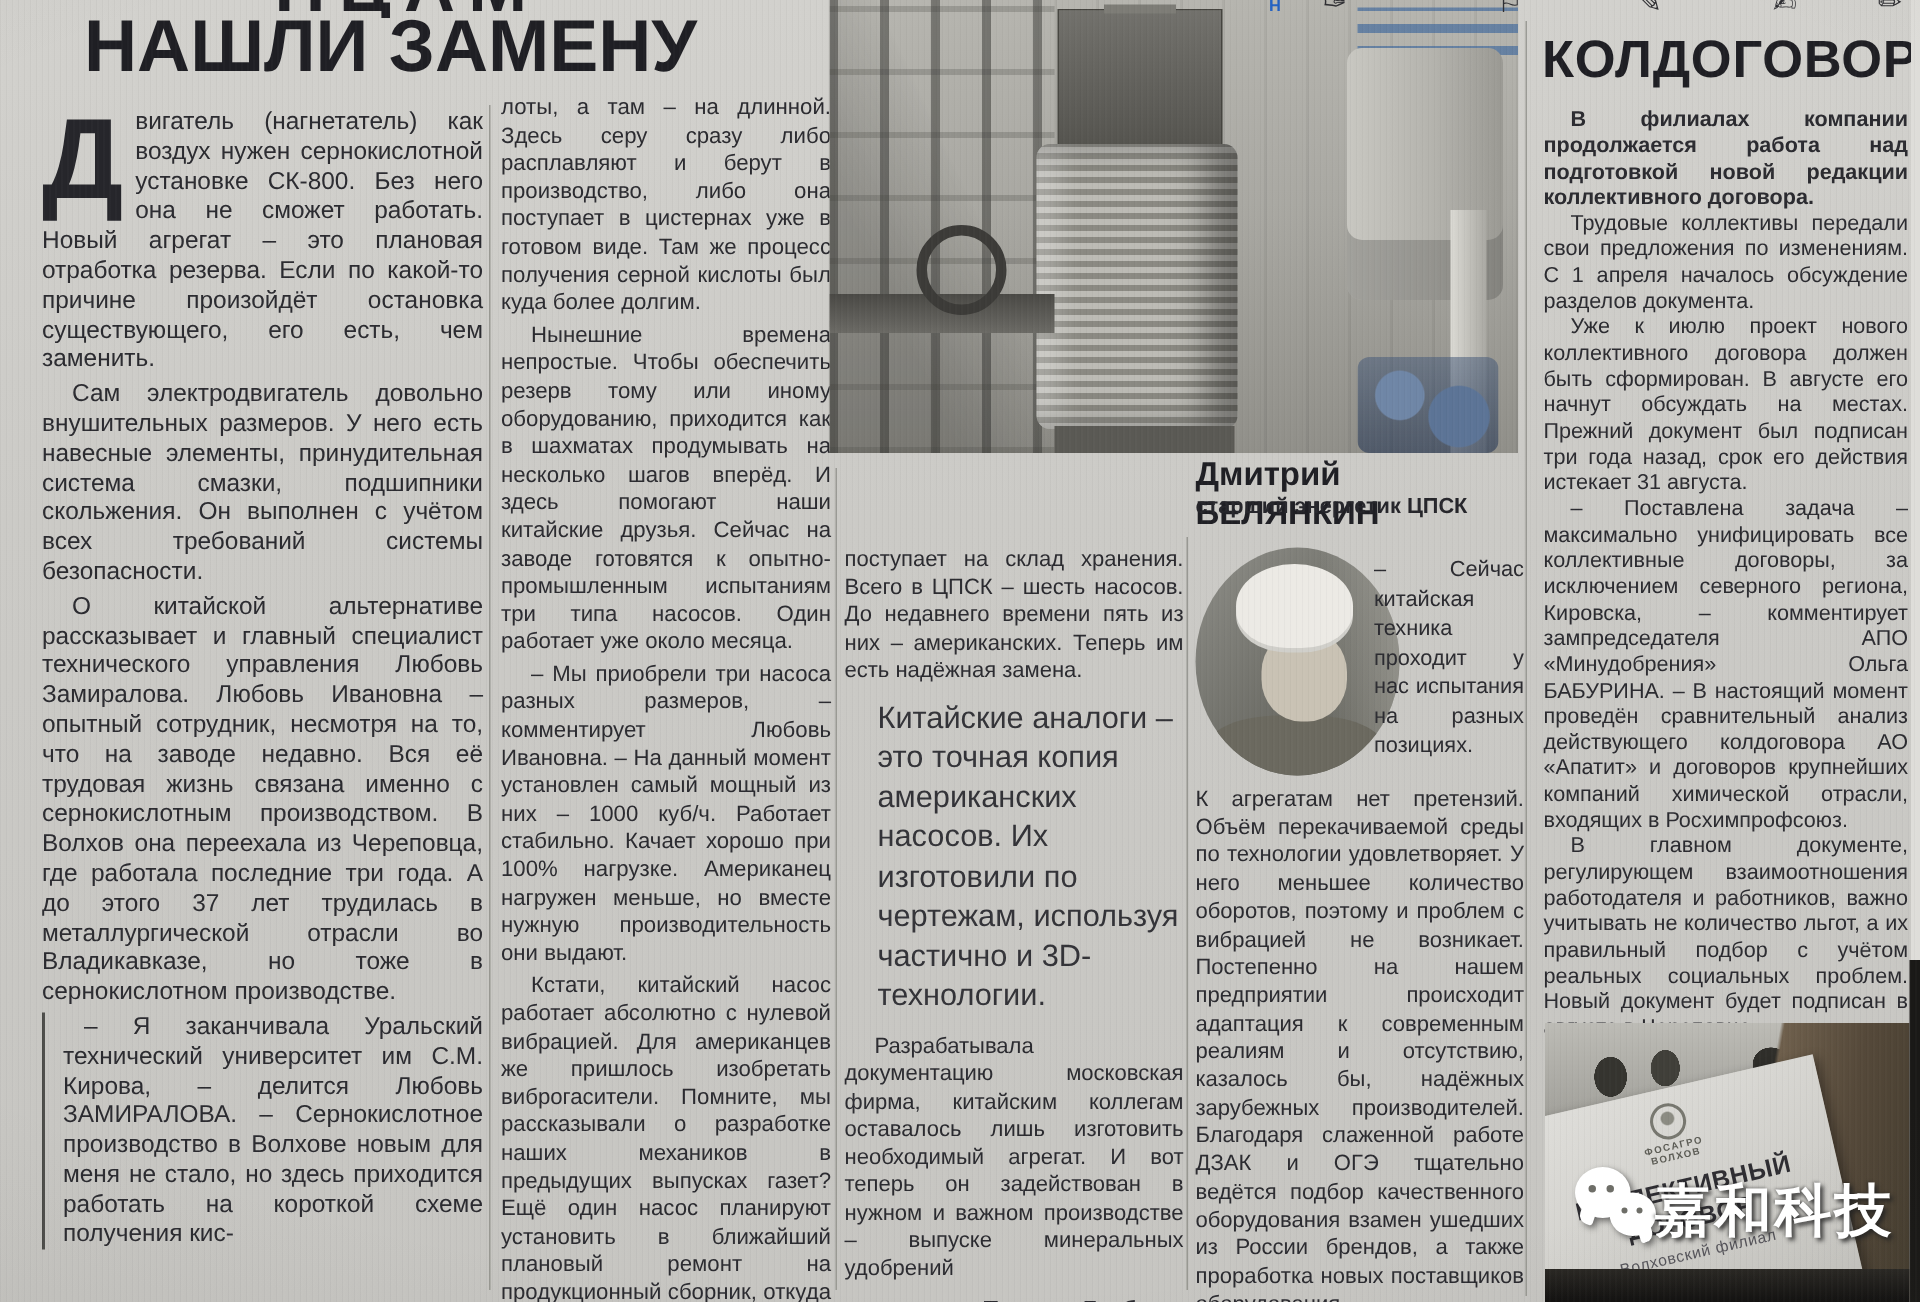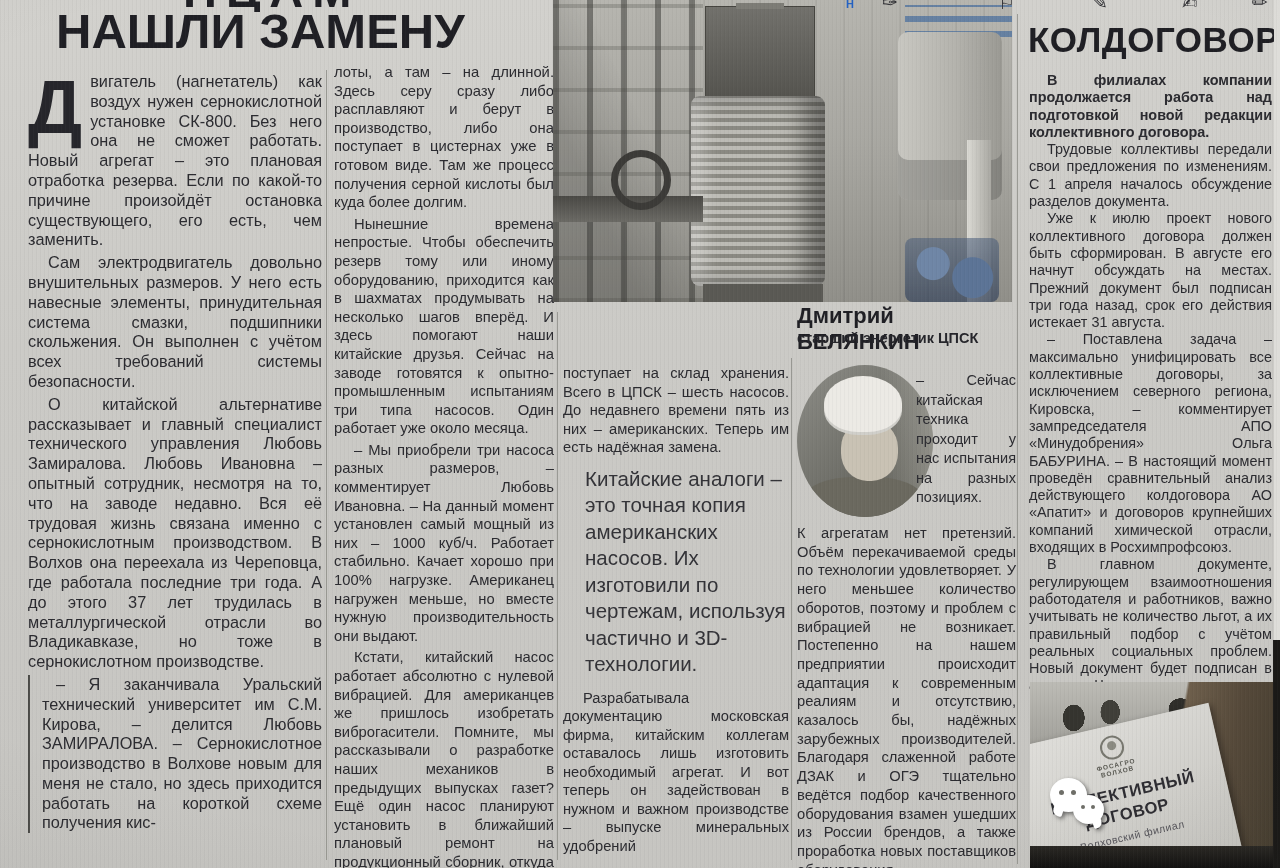--- a/index.html
+++ b/index.html
@@ -218,16 +218,17 @@
   <div class="abs edge-corner"></div>
 
   <div class="abs wm wm-logo">
     <div class="bub big"></div>
     <div class="bub small"></div>
     <div class="eye b1"></div>
       <div class="eye b2"></div>
     <div class="eye s1"></div>
       <div class="eye s2"></div>
   </div>
+  <div class="abs wm wm-text">嘉和科技</div>
 
   <div class="texture"></div>
   <div class="vign"></div>
 </div>
 
 </body></html>

